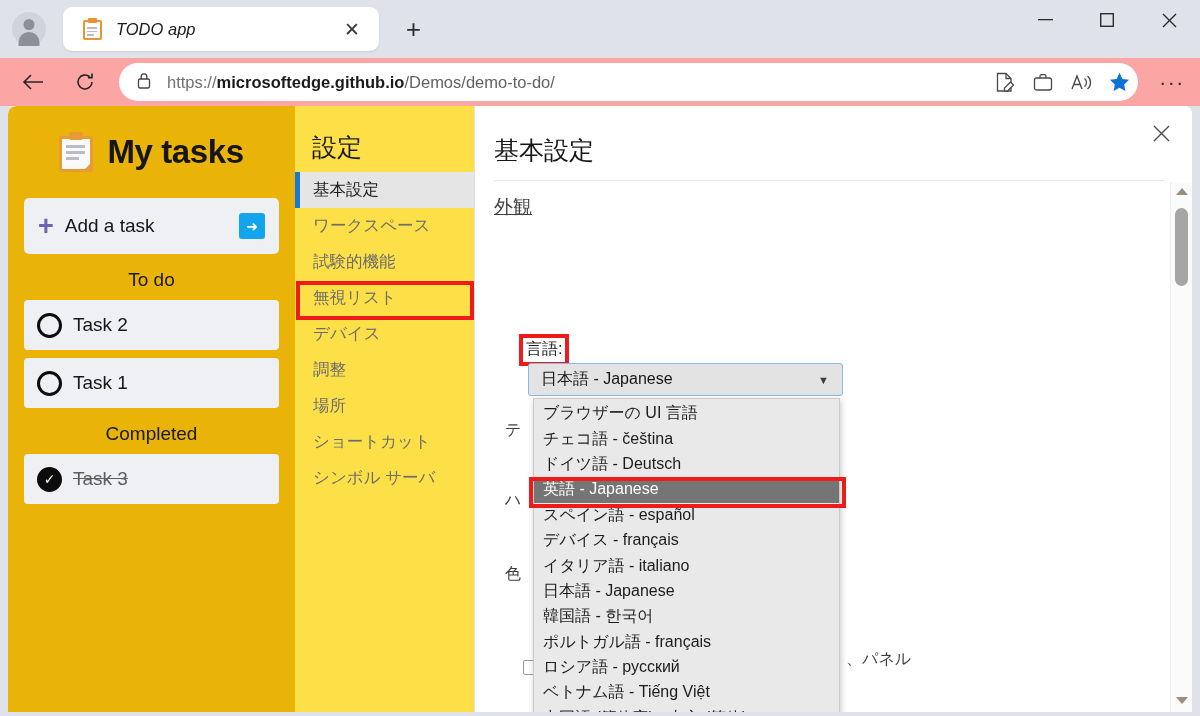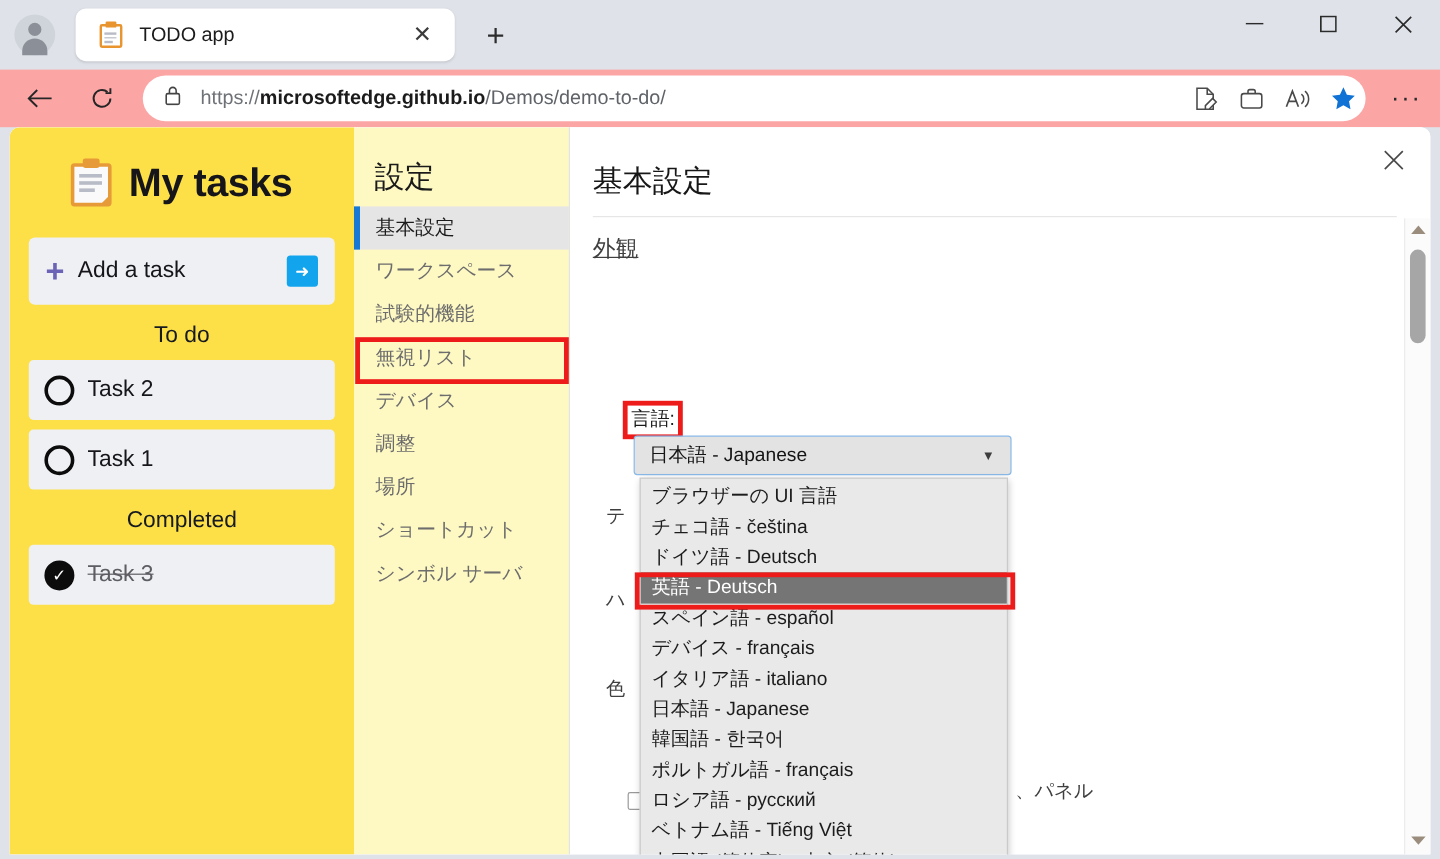--- a/index.html
+++ b/index.html
@@ -16,21 +16,21 @@
     position: relative;
     width: 1200px; height: 716px;
     background: #dfe3e9;
   }
 
   
   #tab-strip {
     position: absolute; left: 0; top: 0;
     width: 1200px; height: 58px;
     background: #dfe3e9;
-    display: flex; align-items: center;
+    display: flex; align-items: center; font-style: italic;
   }
   #profile-avatar {
     width: 34px; height: 34px; border-radius: 50%;
     background: #cfd4da;
     margin-left: 12px;
     position: relative; flex: none;
   }
   #profile-avatar::before {
     content: ""; position: absolute;
     left: 50%; top: 7px; transform: translateX(-50%);
@@ -142,21 +142,21 @@
     width: 1184px; height: 606px;
     background: #ffffff;
     border-radius: 8px 8px 0 0;
     overflow: hidden;
   }
 
   
   #todo-panel {
     position: absolute; left: 0; top: 0;
     width: 287px; height: 606px;
-    background: #fde047;
+    background: #eab308;
     border-radius: 8px 0 0 0;
   }
   #todo-header {
     display: flex; align-items: center; justify-content: center;
     padding-top: 26px; gap: 14px;
   }
   #todo-clipboard {
     width: 34px; height: 40px; position: relative; flex: none;
   }
   #todo-clipboard .cb-body {
@@ -223,21 +223,21 @@
   }
   .todo-text {
     margin-left: 11px; font-size: 19px; color: #16161a;
   }
   .todo-text.struck { color: #5d5d63; text-decoration: line-through; }
 
   
   #settings-nav {
     position: absolute; left: 287px; top: 0;
     width: 180px; height: 606px;
-    background: #fef9c3;
+    background: #fde047;
     border-right: 1px solid #e3e3e3;
   }
   #settings-nav-title {
     font-size: 25px; color: #1a1a1a;
     margin: 25px 0 8px 17px;
   }
   .nav-item {
     height: 36px; display: flex; align-items: center;
     padding-left: 18px; font-size: 16.5px; color: #6d6d6d;
     position: relative;
@@ -526,21 +526,21 @@
 
     <div id="language-select">
       <div id="language-select-value">日本語 - Japanese</div>
       <div id="language-select-arrow">▼</div>
     </div>
 
     <div id="language-dropdown">
       <div class="dd-option">ブラウザーの UI 言語</div>
       <div class="dd-option">チェコ語 - čeština</div>
       <div class="dd-option">ドイツ語 - Deutsch</div>
-      <div class="dd-option selected">英語 - Deutsch</div>
+      <div class="dd-option selected">英語 - Japanese</div>
       <div class="dd-option">スペイン語 - español</div>
       <div class="dd-option">デバイス - français</div>
       <div class="dd-option">イタリア語 - italiano</div>
       <div class="dd-option">日本語 - Japanese</div>
       <div class="dd-option">韓国語 - 한국어</div>
       <div class="dd-option">ポルトガル語 - français</div>
       <div class="dd-option">ロシア語 - русский</div>
       <div class="dd-option">ベトナム語 - Tiếng Việt</div>
       <div class="dd-option">中国語 (簡体字) - 中文 (简体)</div>
 

